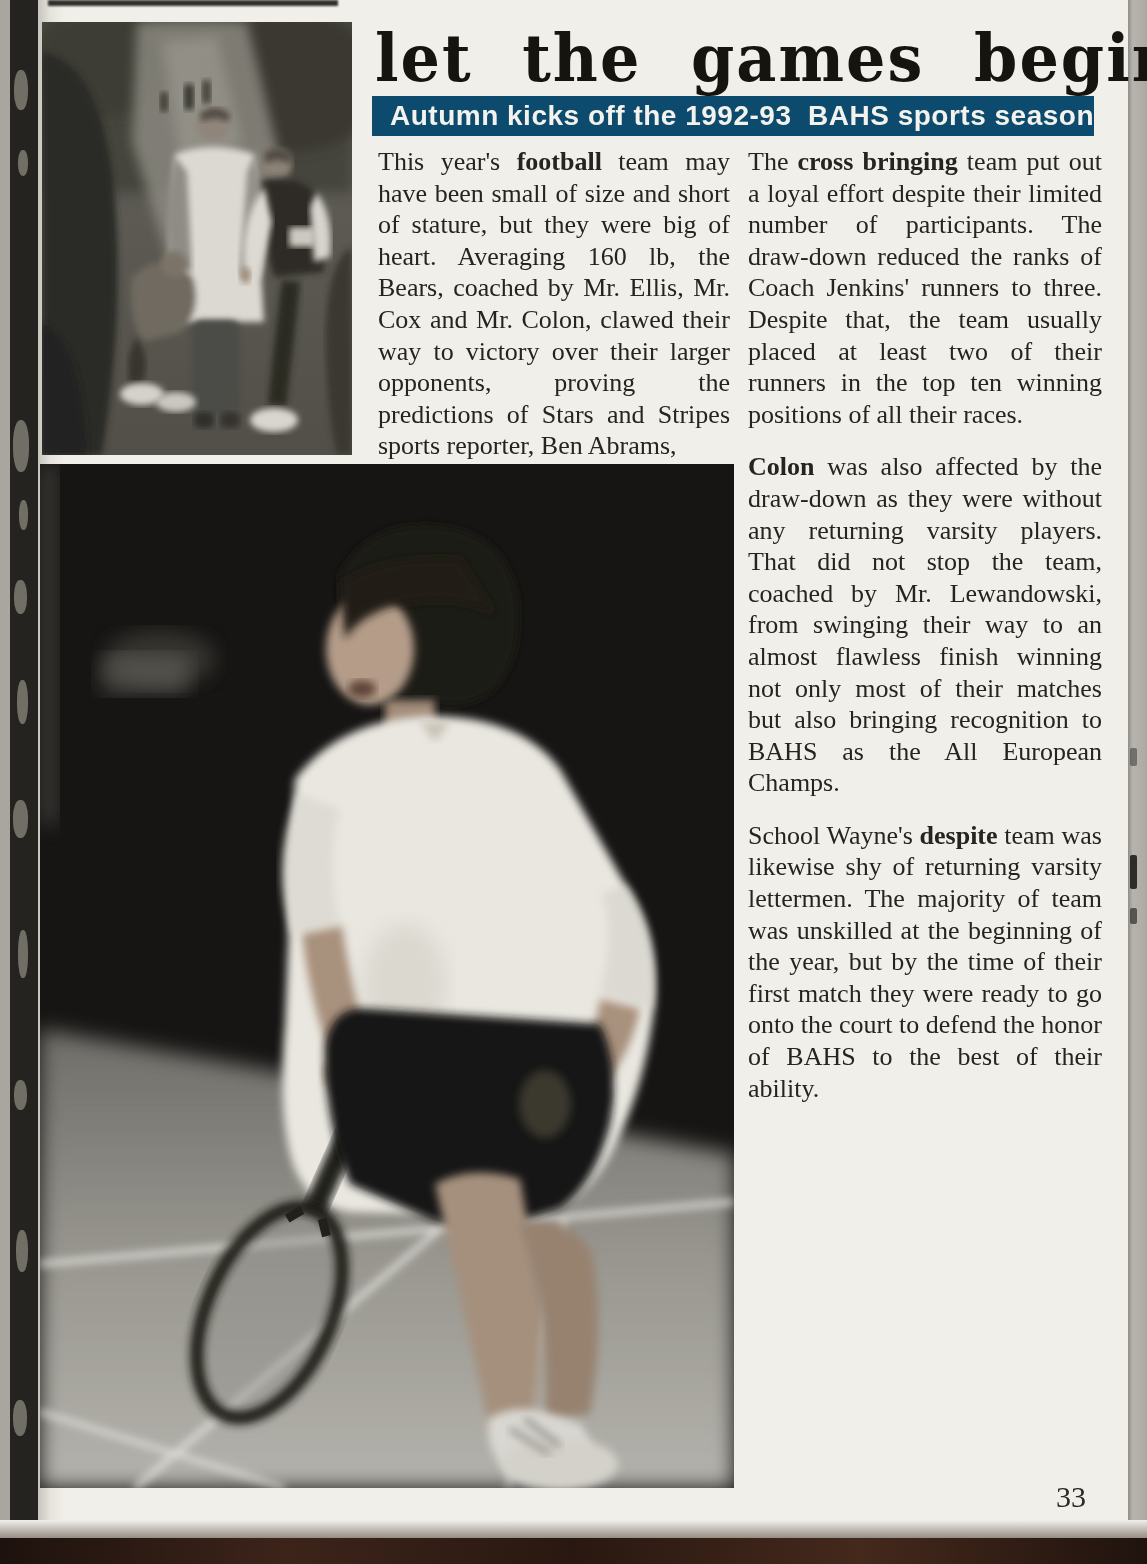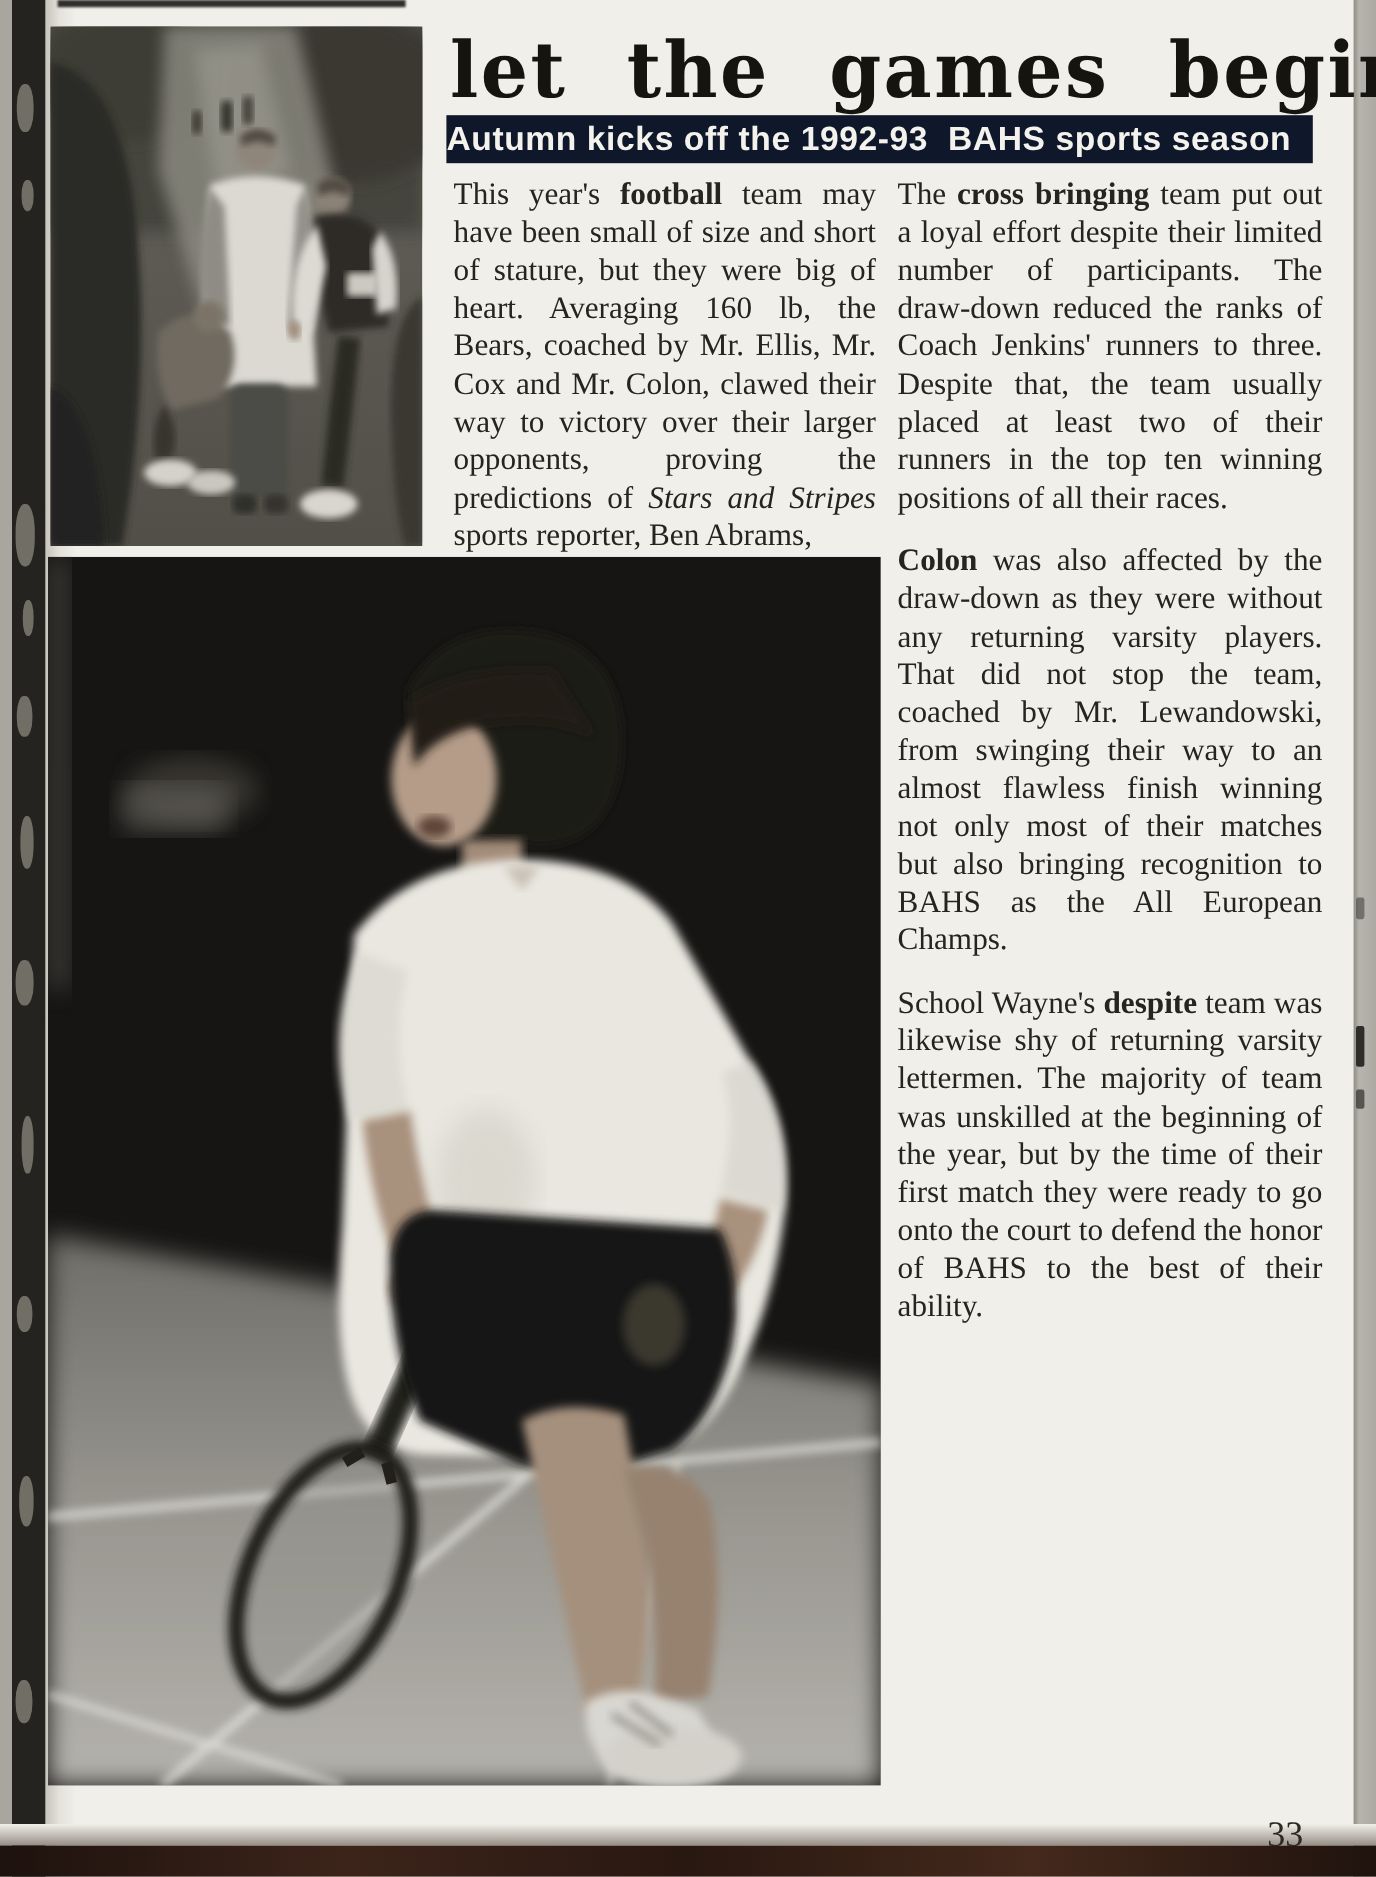--- a/index.html
+++ b/index.html
@@ -24,41 +24,41 @@
   .bottom-strip{position:absolute;left:0;top:1538px;width:1147px;height:26px;
     background:linear-gradient(90deg,#1e120e 0%,#3c241a 25%,#291811 50%,#44291c 75%,#20130e 100%);}
   
   .headline{
     position:absolute;left:375px;top:24px;width:724px;height:68px;
     font-family:"DejaVu Serif", serif;font-weight:bold;font-size:62px;line-height:68px;
     color:#16140f;letter-spacing:2px;word-spacing:26px;white-space:nowrap;
     transform:scaleY(1.04);transform-origin:top left;
   }
   .subtitle-bar{
-    position:absolute;left:372px;top:96px;width:722px;height:40px;background:#0f172a;
-    display:flex;align-items:center;justify-content:flex-start;
+    position:absolute;left:372px;top:96px;width:722px;height:40px;background:#0c4a6e;
+    display:flex;align-items:center;justify-content:flex-end;
   }
   .subtitle-text{
     font-family:"Liberation Sans", sans-serif;font-weight:bold;font-size:28px;
     color:#f4f2ec;white-space:pre;letter-spacing:.5px;
   }
   
   .col{position:absolute;top:146px;color:#26241e;font-size:26px;line-height:31.6px;
     text-align:justify;}
   .col-left{left:378px;width:352px;}
   .col-right{left:748px;width:354px;}
   .para{margin:0 0 21px 0;}
   .para .b{font-weight:bold;}
-  .para .i{font-style:italic;}
+  .para .i{}
   
   .photo{position:absolute;display:block;}
   .photo-small{left:42px;top:22px;}
   .photo-large{left:40px;top:464px;}
   
-  .page-number{position:absolute;left:1056px;top:1512px;font-size:30px;color:#2a2923;
+  .page-number{position:absolute;left:1056px;top:1480px;font-size:30px;color:#2a2923;
     font-family:"Liberation Serif", serif;}
 </style>
 </head>
 <body>
 
 <div class="edge-outer"></div>
 <div class="edge-dark">
   <div class="blob" style="left:4px;top:70px;width:14px;height:40px;"></div>
   <div class="blob" style="left:8px;top:150px;width:10px;height:26px;"></div>
   <div class="blob" style="left:3px;top:420px;width:16px;height:52px;"></div>

